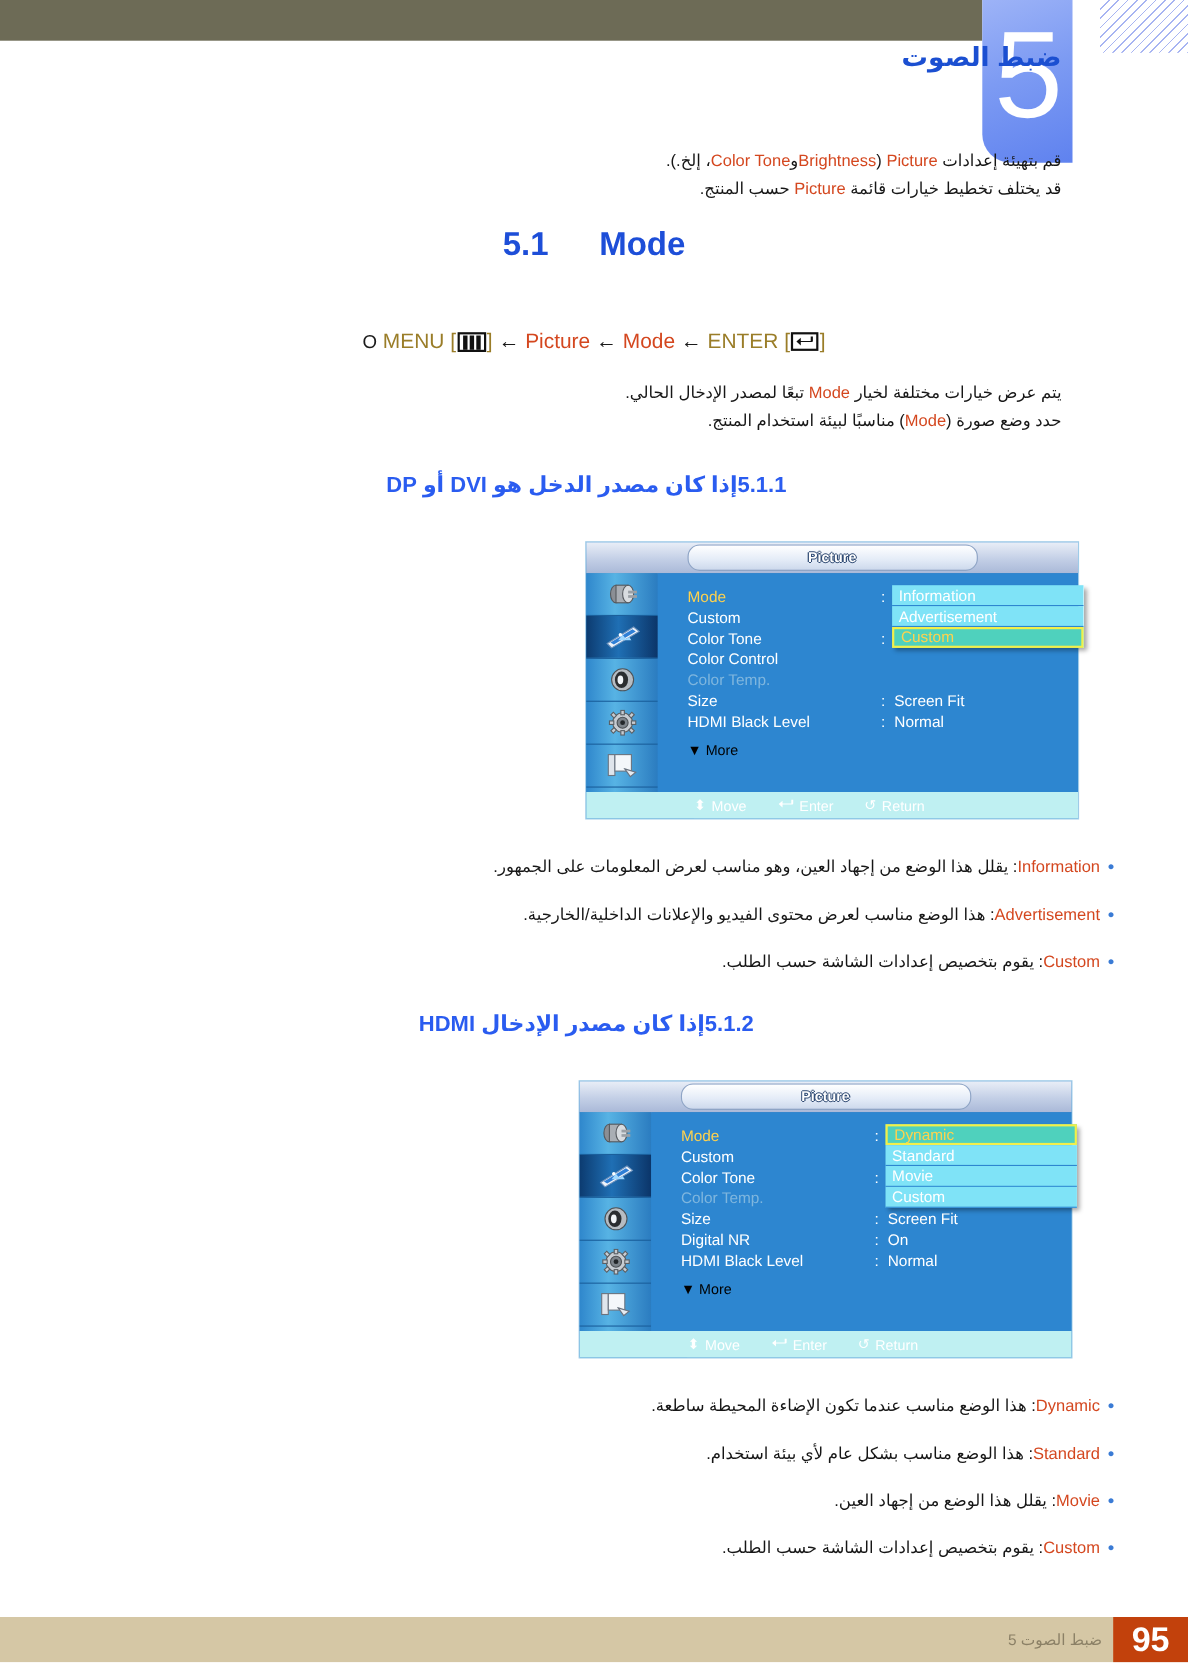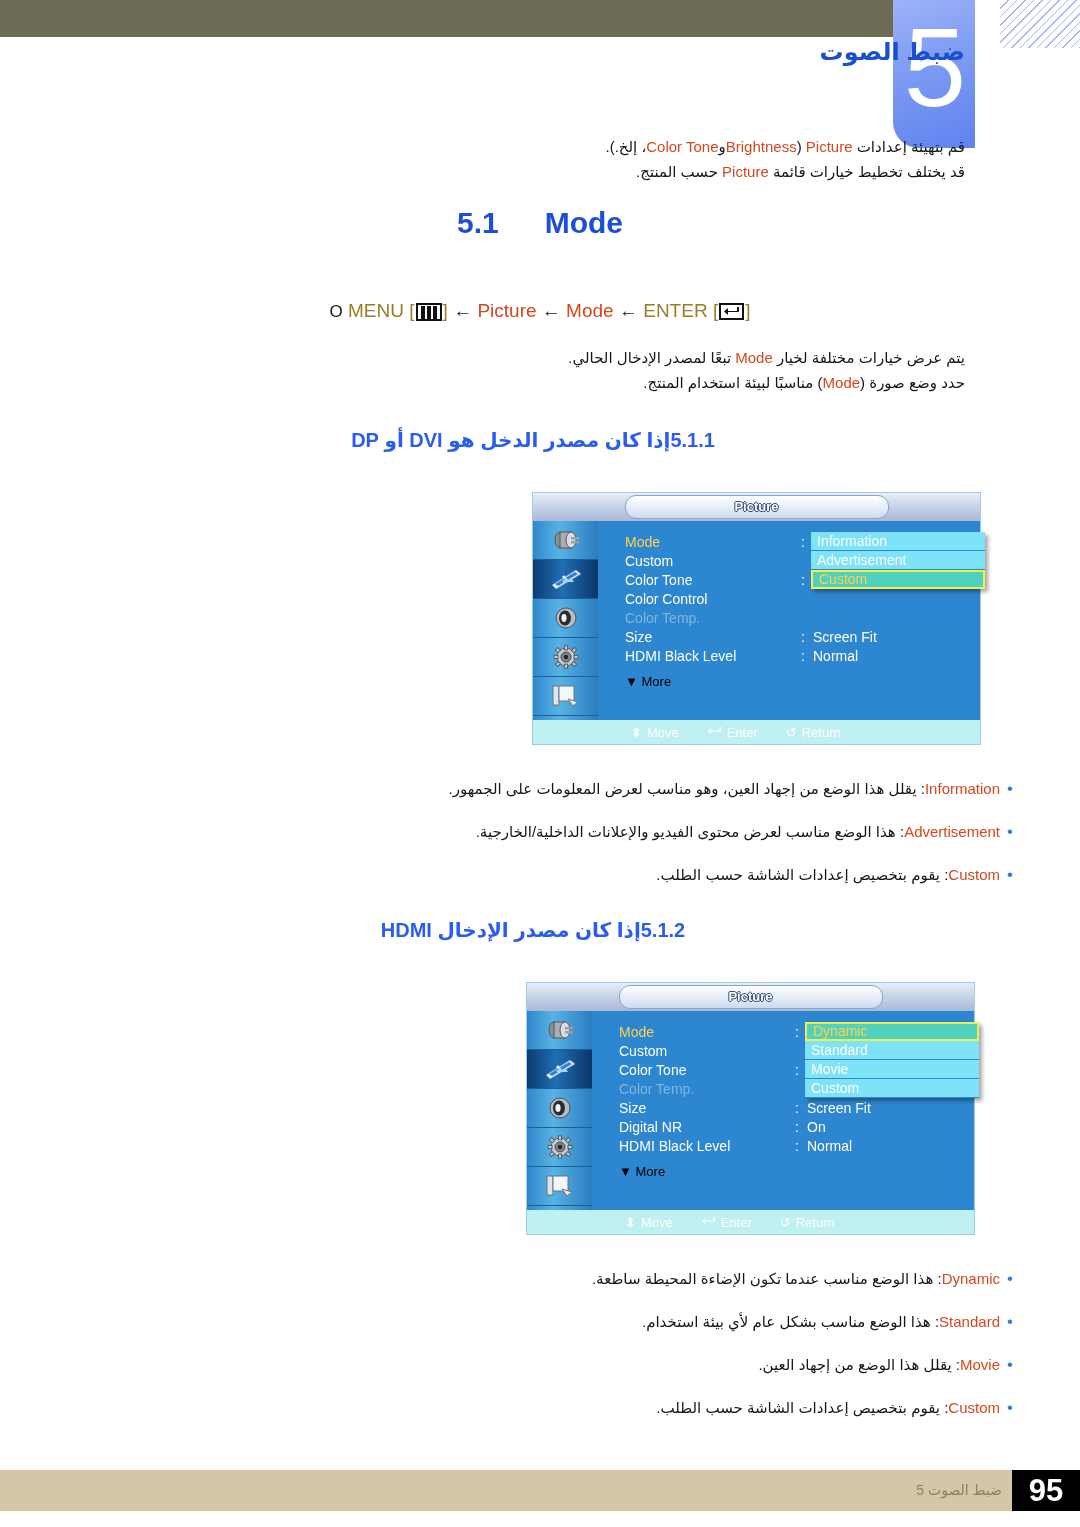--- a/index.html
+++ b/index.html
@@ -167,21 +167,21 @@
     background:#2d86d0;
     clip-path:polygon(0 0,78px 0,98px 100%,0 100%);
   }
   
   .footbar{
     position:absolute;left:0;bottom:16px;width:1080px;height:41px;
     background:#d5c7a5;
   }
   .footnum{
     position:absolute;right:0;bottom:16px;width:68px;height:41px;
-    background:#000000;color:#ffffff;font-size:31px;line-height:41px;
+    background:#c2410c;color:#ffffff;font-size:31px;line-height:41px;
     text-align:center;font-weight:bold;
   }
   .foottext{
     position:absolute;right:78px;bottom:16px;height:41px;line-height:41px;
     color:#8b8066;font-size:14px;direction:rtl;
   }
 </style>
 </head>
 <body>
 

